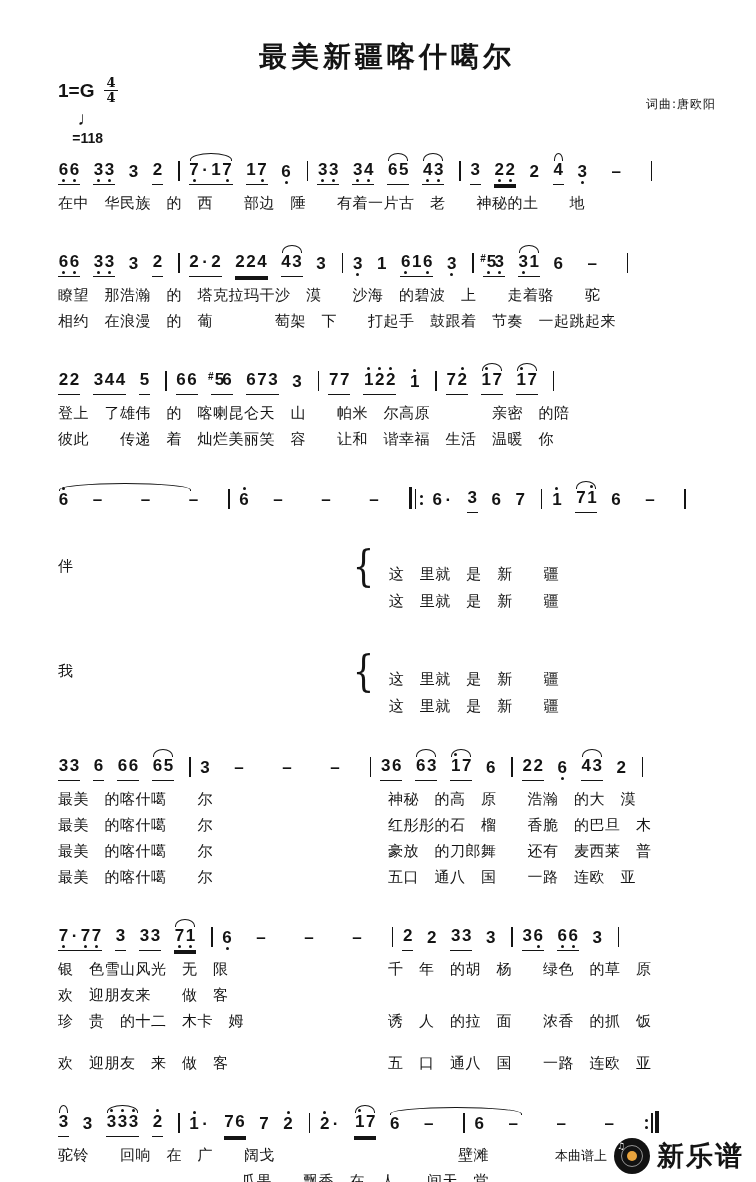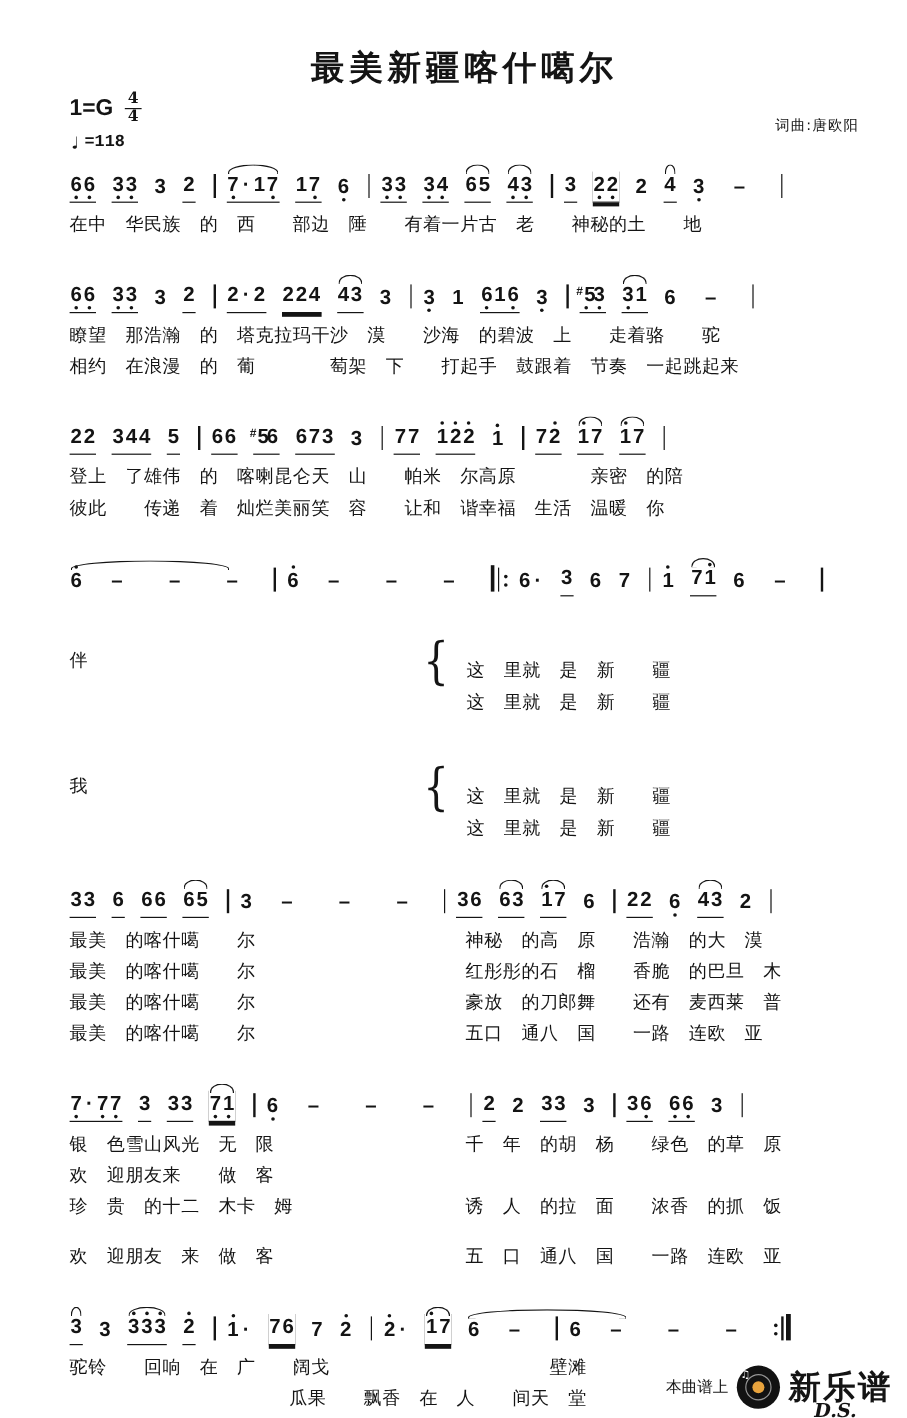--- a/index.html
+++ b/index.html
@@ -3,21 +3,21 @@
 <meta charset="utf-8">
 <style>
   html,body{margin:0;padding:0;background:#ffffff;}
   body{width:756px;height:1182px;overflow:hidden;font-family:"DejaVu Sans","Liberation Sans",sans-serif;color:#141414;}
   .page{position:relative;width:100%;height:100%;box-sizing:border-box;padding:12px 40px 0 58px;}
   .title{text-align:center;font-family:"DejaVu Serif","Liberation Serif",serif;font-weight:600;font-size:28px;letter-spacing:4px;margin-top:26px;}
   .meta{display:flex;justify-content:space-between;align-items:flex-start;margin-top:4px;}
   .keysig{display:flex;align-items:flex-start;gap:10px;font-weight:700;font-size:19px;font-family:"Liberation Sans",sans-serif;}
   .frac{display:inline-flex;flex-direction:column;align-items:center;font-family:"DejaVu Serif",serif;font-size:13px;line-height:13px;font-weight:700;margin-top:-4px;}
   .frac-top{border-bottom:1.2px solid #141414;padding:0 2px 1px;}
-  .tempo{display:flex;align-items:center;font-weight:700;font-size:14px;margin-top:4px;font-family:Liberation Mono, monospace;}
+  .tempo{display:flex;align-items:center;font-weight:700;font-size:14px;margin-top:4px;font-family:Liberation Sans, sans-serif;flex-direction:column;}
   .tempo-note::before{content:"\2669";font-size:19px;margin-right:1px;}
   .credit{font-size:12px;margin-top:16px;letter-spacing:1px;}
 
   .system{position:relative;margin-bottom:22px;}
   .notes-row{display:flex;align-items:flex-end;padding-top:10px;margin-bottom:5px;}
   .tok{position:relative;display:inline-flex;margin-right:13px;}
   .dashtok{margin-right:27px;margin-left:10px;}
   .chars{display:inline-flex;align-items:flex-end;}
   .ul1{border-bottom:1.7px solid #141414;padding-bottom:1px;}
   .ul2{border-bottom:1.7px solid #141414;box-shadow:0 3px 0 #141414;padding-bottom:1px;}

